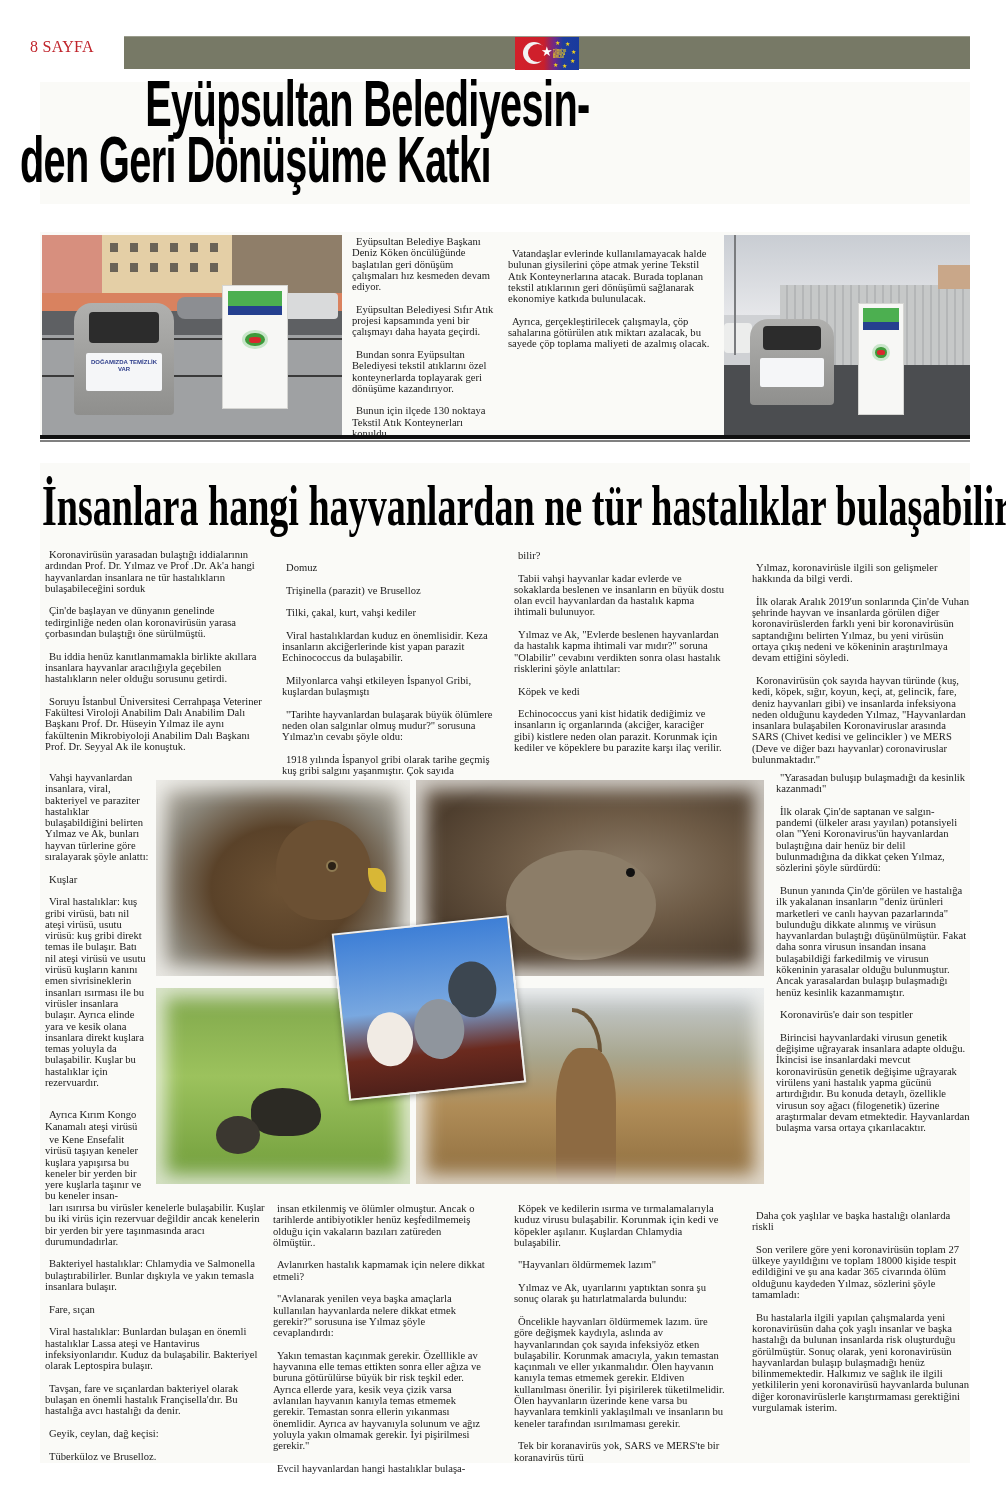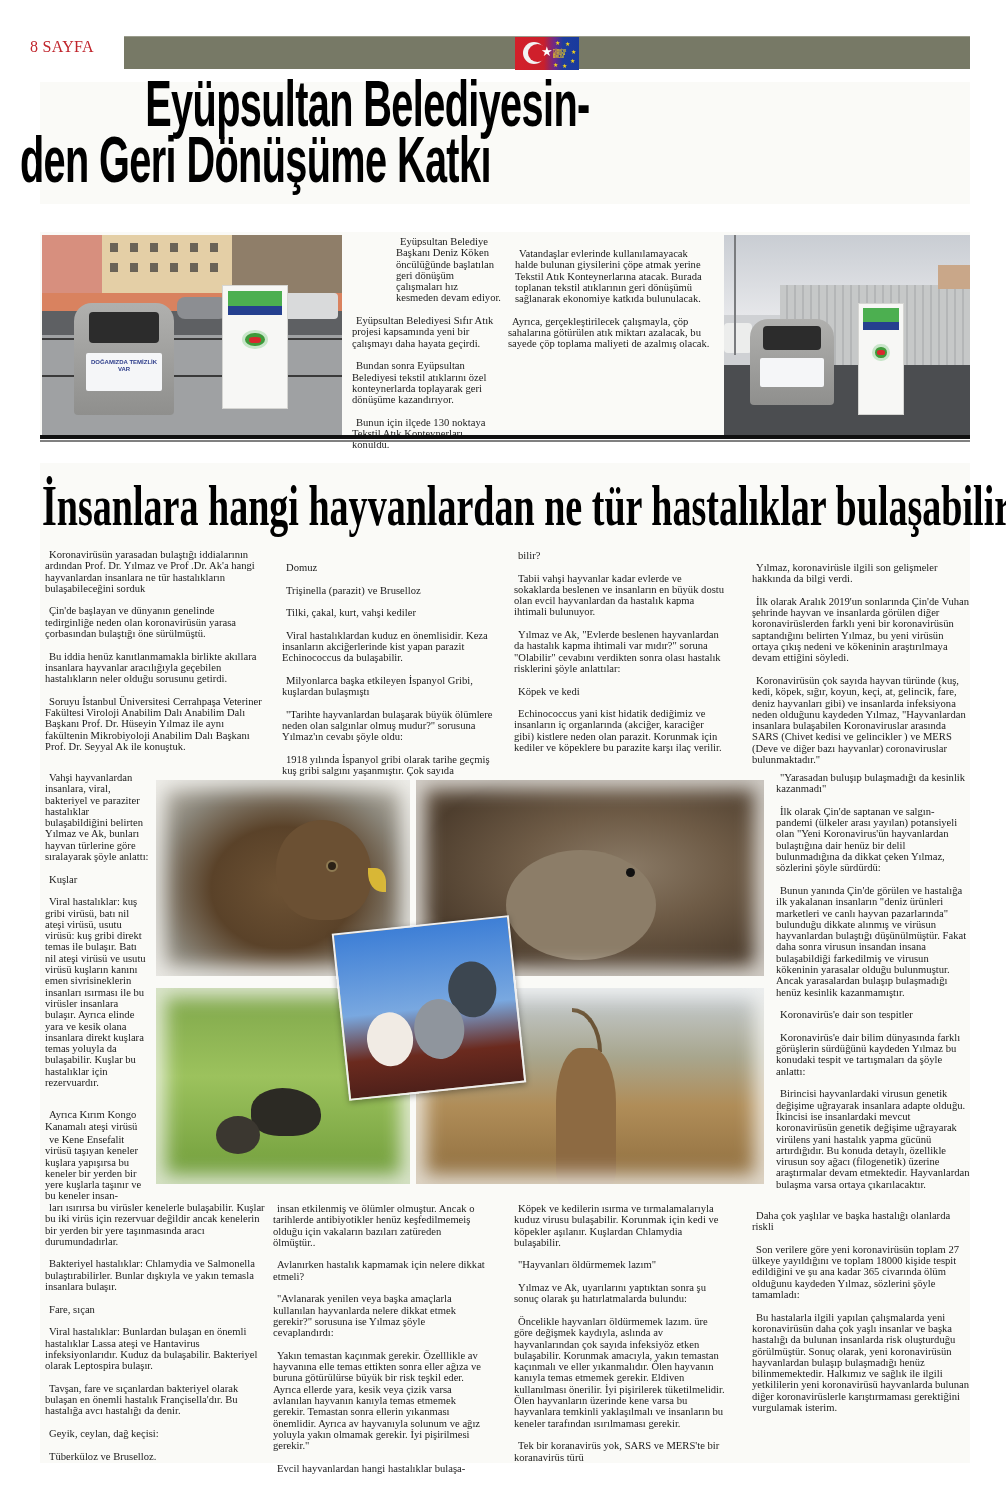--- a/index.html
+++ b/index.html
@@ -142,27 +142,27 @@
       <div class="mouth"></div>
       <div class="sticker">DOĞAMIZDA TEMİZLİK VAR</div>
     </div>
     <div class="bin-white" style="left:180px;top:50px;width:66px;height:124px">
       <div class="screen"></div>
       <div class="badge"></div>
     </div>
   </div>
 
   <div class="story1-col c1">
-    <p style="text-indent: 4px; margin-left: 44px;">Eyüpsultan Belediye Başkanı Deniz Köken öncülüğünde başlatılan geri dönüşüm çalışmaları hız kesmeden devam ediyor.</p>
+    <p style="text-indent: 4px;">Eyüpsultan Belediye Başkanı Deniz Köken öncülüğünde başlatılan geri dönüşüm çalışmaları hız kesmeden devam ediyor.</p>
     <p style="text-indent: 4px;">Eyüpsultan Belediyesi Sıfır Atık projesi kapsamında yeni bir çalışmayı daha hayata geçirdi.</p>
     <p style="text-indent: 4px;">Bundan sonra Eyüpsultan Belediyesi tekstil atıklarını özel konteynerlarda toplayarak geri dönüşüme kazandırıyor.</p>
     <p style="text-indent: 4px;">Bunun için ilçede 130 noktaya Tekstil Atık Konteynerları konuldu.</p>
   </div>
   <div class="story1-col c2">
-    <p style="text-indent: 4px; margin-left: 7px;">Vatandaşlar evlerinde kullanılamayacak halde bulunan giysilerini çöpe atmak yerine Tekstil Atık Konteynerlarına atacak. Burada toplanan tekstil atıklarının geri dönüşümü sağlanarak ekonomiye katkıda bulunulacak.</p>
+    <p style="text-indent: 4px;">Vatandaşlar evlerinde kullanılamayacak halde bulunan giysilerini çöpe atmak yerine Tekstil Atık Konteynerlarına atacak. Burada toplanan tekstil atıklarının geri dönüşümü sağlanarak ekonomiye katkıda bulunulacak.</p>
     <p style="text-indent: 4px;">Ayrıca, gerçekleştirilecek çalışmayla, çöp sahalarına götürülen atık miktarı azalacak, bu sayede çöp toplama maliyeti de azalmış olacak.</p>
   </div>
 
   <div class="story1-photo-right">
     <div class="sky" style="height:80px;background:linear-gradient(180deg,#c9cdd3,#e6e7ea)"></div>
     <div class="bldg" style="left:56px;top:50px;width:190px;height:80px;background:repeating-linear-gradient(90deg,#c6c8c8 0 6px,#b4b6b7 6px 8px)"></div>
     <div class="bldg" style="left:214px;top:30px;width:32px;height:24px;background:#c9a789"></div>
     <div class="bldg" style="left:0;top:88px;width:28px;height:30px;background:#ecedec;border-radius:4px"></div>
     <div class="bldg" style="left:10px;top:0;width:2px;height:120px;background:#7a7c7f"></div>
     <div class="road" style="top:130px;height:72px;background:#4b4d50"></div>
@@ -207,21 +207,21 @@
   <p style="text-indent: 4px;">Tavşan, fare ve sıçanlardan bakteriyel olarak bulaşan en önemli hastalık Françisella'dır. Bu hastalığa avcı hastalığı da denir.</p>
   <p style="text-indent: 4px;">Geyik, ceylan, dağ keçisi:</p>
   <p style="text-indent: 4px;">Tüberküloz ve Bruselloz.</p>
 </div>
 
 <div class="col c-b-top">
   <p style="text-indent: 4px;">Domuz</p>
   <p style="text-indent: 4px;">Trişinella (parazit) ve Bruselloz</p>
   <p style="text-indent: 4px;">Tilki, çakal, kurt, vahşi kediler</p>
   <p style="text-indent: 4px;">Viral hastalıklardan kuduz en önemlisidir. Keza insanların akciğerlerinde kist yapan parazit Echinococcus da bulaşabilir.</p>
-  <p style="text-indent: 4px;">Milyonlarca başka etkileyen İspanyol Gribi, kuşlardan bulaşmıştı</p>
+  <p style="text-indent: 4px;">Milyonlarca vahşi etkileyen İspanyol Gribi, kuşlardan bulaşmıştı</p>
   <p style="text-indent: 4px;">"Tarihte hayvanlardan bulaşarak büyük ölümlere neden olan salgınlar olmuş mudur?" sorusuna Yılmaz'ın cevabı şöyle oldu:</p>
   <p style="text-indent: 4px;">1918 yılında İspanyol gribi olarak tarihe geçmiş kuş gribi salgını yaşanmıştır. Çok sayıda</p>
 </div>
 <div class="col c-b-bot">
   <p style="text-indent: 4px;">insan etkilenmiş ve ölümler olmuştur. Ancak o tarihlerde antibiyotikler henüz keşfedilmemeiş olduğu için vakaların bazıları zatüreden ölmüştür..</p>
   <p style="text-indent: 4px;">Avlanırken hastalık kapmamak için nelere dikkat etmeli?</p>
   <p style="text-indent: 4px;">"Avlanarak yenilen veya başka amaçlarla kullanılan hayvanlarda nelere dikkat etmek gerekir?" sorusuna ise Yılmaz şöyle cevaplandırdı:</p>
   <p style="text-indent: 4px;">Yakın temastan kaçınmak gerekir. Özelllikle av hayvanına elle temas ettikten sonra eller ağıza ve buruna götürülürse büyük bir risk teşkil eder. Ayrıca ellerde yara, kesik veya çizik varsa avlanılan hayvanın kanıyla temas etmemek gerekir. Temastan sonra ellerin yıkanması önemlidir. Ayrıca av hayvanıyla solunum ve ağız yoluyla yakın olmamak gerekir. İyi pişirilmesi gerekir."</p>
   <p style="text-indent: 4px;">Evcil hayvanlardan hangi hastalıklar bulaşa-</p>
 </div>
@@ -244,21 +244,20 @@
 <div class="col c-d-top">
   <p style="text-indent: 4px;">Yılmaz, koronavirüsle ilgili son gelişmeler hakkında da bilgi verdi.</p>
   <p style="text-indent: 4px;">İlk olarak Aralık 2019'un sonlarında Çin'de Vuhan şehrinde hayvan ve insanlarda görülen diğer koronavirüslerden farklı yeni bir koronavirüsün saptandığını belirten Yılmaz, bu yeni virüsün ortaya çıkış nedeni ve kökeninin araştırılmaya devam ettiğini söyledi.</p>
   <p style="text-indent: 4px;">Koronavirüsün çok sayıda hayvan türünde (kuş, kedi, köpek, sığır, koyun, keçi, at, gelincik, fare, deniz hayvanları gibi) ve insanlarda infeksiyona neden olduğunu kaydeden Yılmaz, "Hayvanlardan insanlara bulaşabilen Koronaviruslar arasında SARS (Chivet kedisi ve gelincikler ) ve MERS (Deve ve diğer bazı hayvanlar) coronaviruslar bulunmaktadır."</p>
 </div>
 <div class="col c-d-mid">
   <p style="text-indent: 4px;">"Yarasadan buluşıp bulaşmadığı da kesinlik kazanmadı"</p>
   <p style="text-indent: 4px;">İlk olarak Çin'de saptanan ve salgın-pandemi (ülkeler arası yayılan) potansiyeli olan "Yeni Koronavirus'ün hayvanlardan bulaştığına dair henüz bir delil bulunmadığına da dikkat çeken Yılmaz, sözlerini şöyle sürdürdü:</p>
   <p style="text-indent: 4px;">Bunun yanında Çin'de görülen ve hastalığa ilk yakalanan insanların "deniz ürünleri marketleri ve canlı hayvan pazarlarında" bulunduğu dikkate alınmış ve virüsun hayvanlardan bulaştığı düşünülmüştür. Fakat daha sonra virusun insandan insana bulaşabildiği farkedilmiş ve virusun kökeninin yarasalar olduğu bulunmuştur. Ancak yarasalardan bulaşıp bulaşmadığı henüz kesinlik kazanmamıştır.</p>
   <p style="text-indent: 4px;">Koronavirüs'e dair son tespitler</p>
-  <p style="text-indent: 4px;">Koronavirüs'e dair bilim dünyasında farklı görüşlerin sürdüğünü kaydeden Yılmaz bu konudaki tespit ve tartışmaları da şöyle anlattı:</p>
   <p style="text-indent: 4px;">Birincisi hayvanlardaki virusun genetik değişime uğrayarak insanlara adapte olduğu. İkincisi ise insanlardaki mevcut koronavirüsün genetik değişime uğrayarak virülens yani hastalık yapma gücünü artırdığıdır. Bu konuda detaylı, özellikle virusun soy ağacı (filogenetik) üzerine araştırmalar devam etmektedir. Hayvanlardan bulaşma varsa ortaya çıkarılacaktır.</p>
 </div>
 <div class="col c-d-bot">
   <p style="text-indent: 4px;">Daha çok yaşlılar ve başka hastalığı olanlarda riskli</p>
   <p style="text-indent: 4px;">Son verilere göre yeni koronavirüsün toplam 27 ülkeye yayıldığını ve toplam 18000 kişide tespit edildiğini ve şu ana kadar 365 civarında ölüm olduğunu kaydeden Yılmaz, sözlerini şöyle tamamladı:</p>
   <p style="margin-top: 11px; text-indent: 4px;">Bu hastalarla ilgili yapılan çalışmalarda yeni koronavirüsün daha çok yaşlı insanlar ve başka hastalığı da bulunan insanlarda risk oluşturduğu görülmüştür. Sonuç olarak, yeni koronavirüsün hayvanlardan bulaşıp bulaşmadığı henüz bilinmemektedir. Halkımız ve sağlık ile ilgili yetkililerin yeni koronavirüsü hayvanlarda bulunan diğer koronavirüslerle karıştırmaması gerektiğini vurgulamak isterim.</p>
 </div>
 
 <div class="collage">
   <div class="ph ph-hawk">

